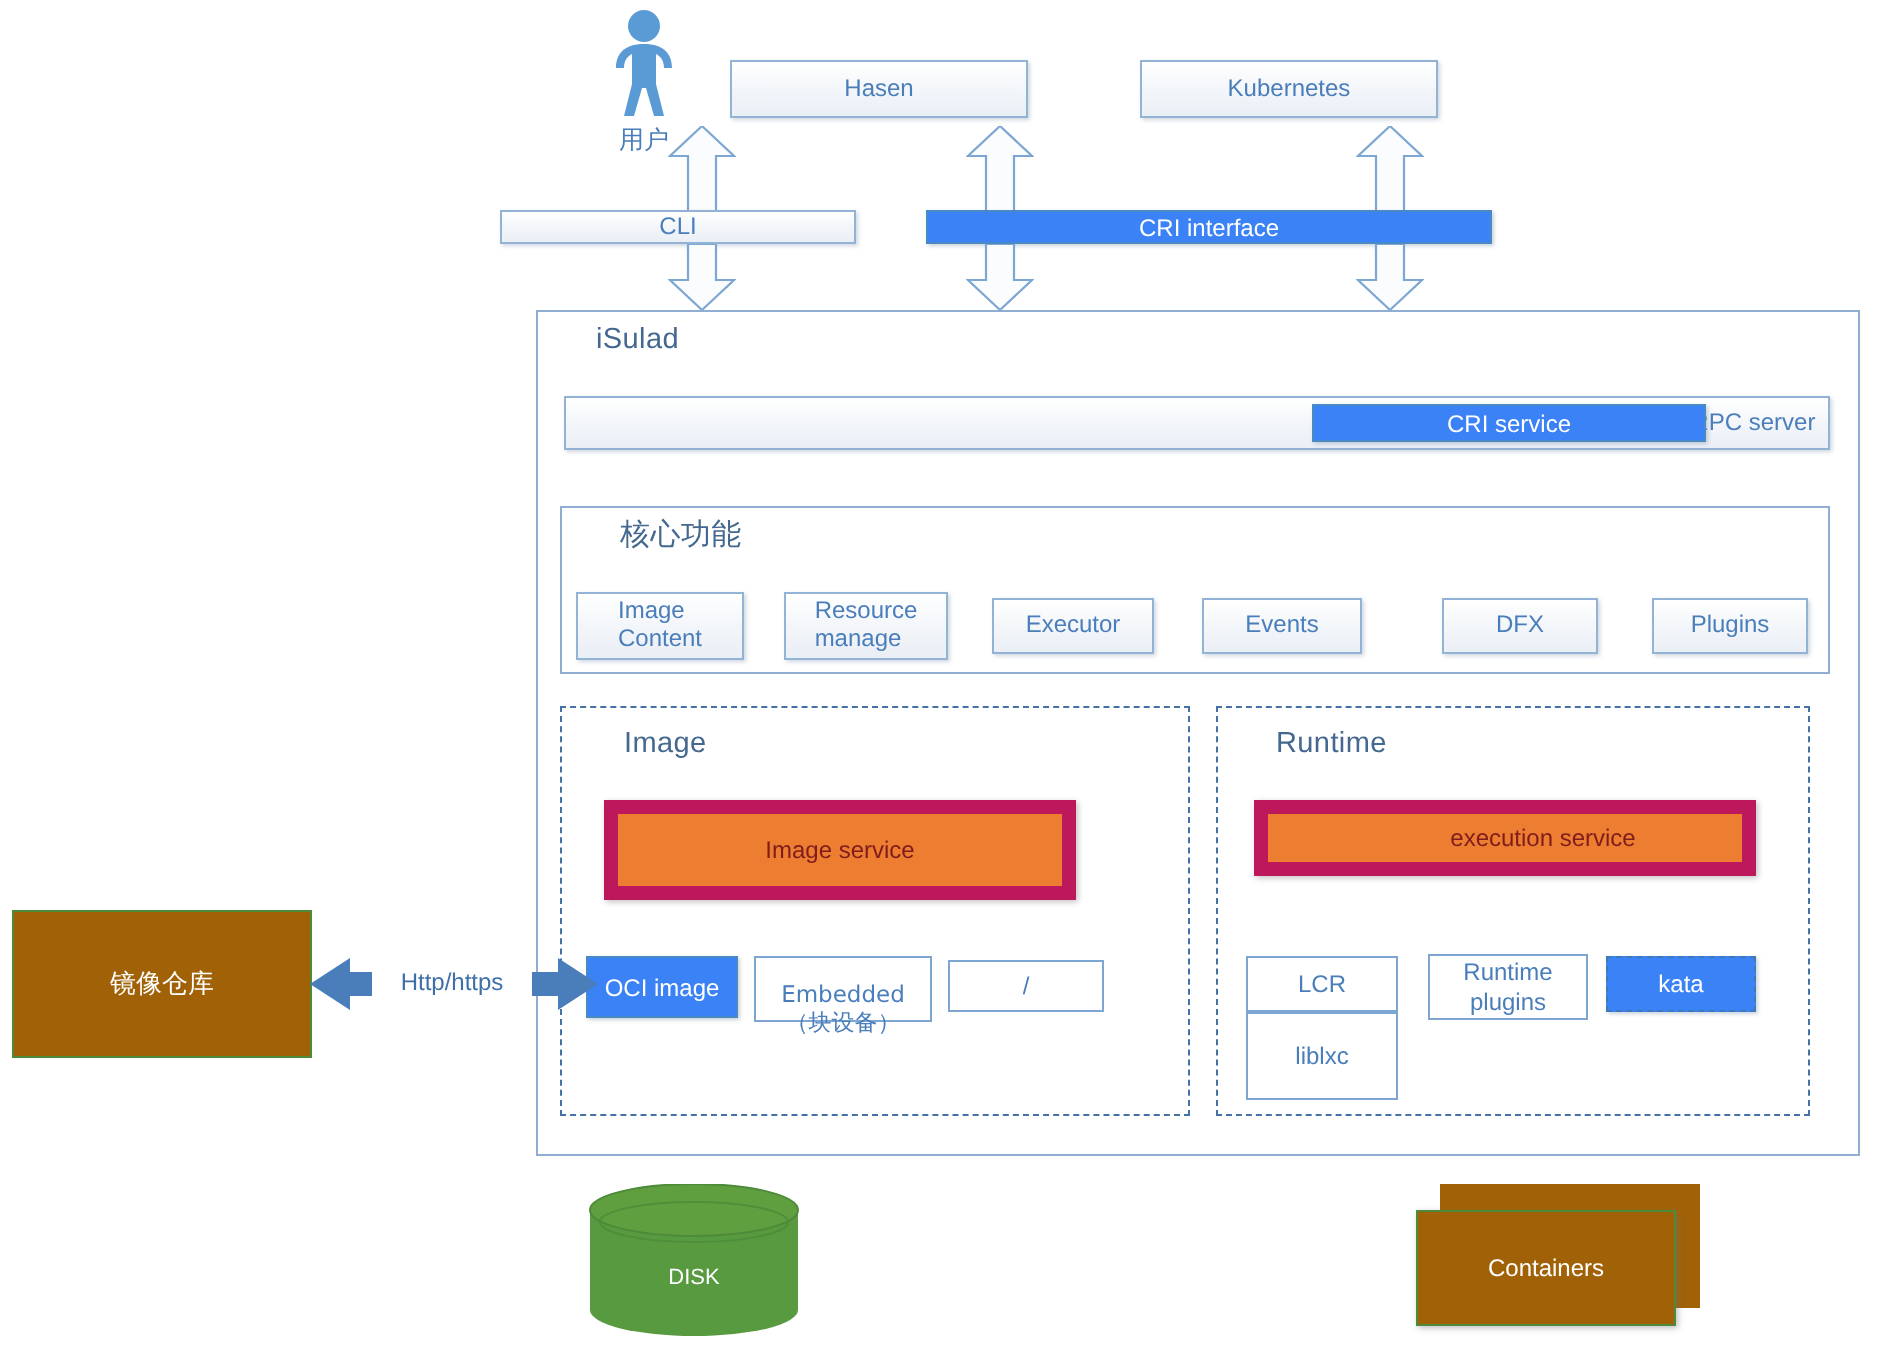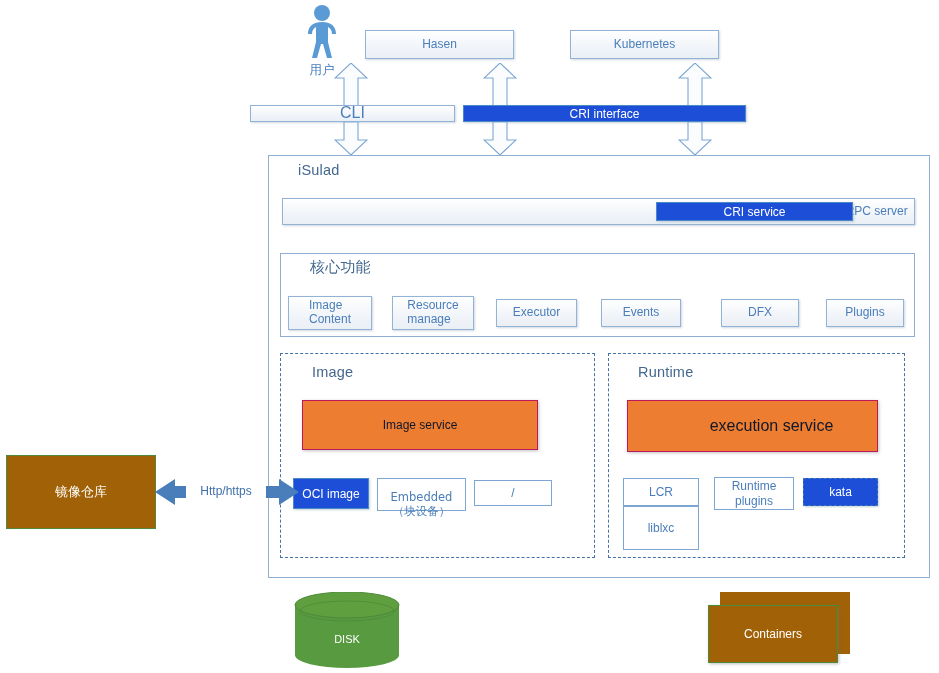--- a/index.html
+++ b/index.html
@@ -26,34 +26,34 @@
     color: #4a7ebb;
     display: flex;
     align-items: center;
     justify-content: center;
     text-align: left;
     font-size: 12px;
     line-height: 1.15;
     box-shadow: 1px 1px 2px rgba(120,140,165,0.35);
   }
   .bluebox {
-    background: #1d4ed8;
+    background: #3b82f6;
     border: 1px solid #4a8ac4;
     color: #ffffff;
     display: flex;
     align-items: center;
     justify-content: center;
     text-align: center;
     font-size: 12px;
     box-shadow: 1px 1px 2px rgba(120,140,165,0.4);
   }
   .orangebox {
     background: #ed7d31;
-    border: 1px solid #be185d;
-    color: #0f172a;
+    border: 7px solid #be185d;
+    color: #7f1d1d;
     display: flex;
     align-items: center;
     justify-content: center;
     text-align: center;
     font-size: 12px;
     box-shadow: 1px 1px 3px rgba(120,120,120,0.45);
   }
   .greenbox {
     background: #a16207;
     border: 1px solid #4d8a39;
@@ -126,21 +126,21 @@
     <svg width="34" height="44">
         <path d="M17 0 L33 15 L24 15 L24 44 L10 44 L10 15 L1 15 Z" fill="#fbfcfe" stroke="#7da7d2" stroke-width="1.1"></path>
       </svg>
   </div>
   <div class="v-arrow" style="left:678px; top:63px;">
     <svg width="34" height="44">
         <path d="M17 0 L33 15 L24 15 L24 44 L10 44 L10 15 L1 15 Z" fill="#fbfcfe" stroke="#7da7d2" stroke-width="1.1"></path>
       </svg>
   </div>
 
-  <div class="abs lightbox" style="left:250px; top:105px; width:205px; height:17px; font-size:16px;">
+  <div class="abs lightbox" style="left:250px; top:105px; width:178px; height:17px; font-size:12px;">
     <span>CLI</span>
   </div>
   <div class="abs bluebox" style="left:463px; top:105px; width:283px; height:17px; font-size:12px;">
     <span>CRI interface</span>
   </div>
 
   <div class="v-arrow" style="left:334px; top:122px;">
     <svg width="34" height="33">
         <path d="M10 0 L24 0 L24 18 L33 18 L17 33 L1 18 L10 18 Z" fill="#fbfcfe" stroke="#7da7d2" stroke-width="1.1"></path>
       </svg>
@@ -208,21 +208,21 @@
 （块设备）</span>
   </div>
   <div class="abs plainrect" style="left:474px; top:480px; width:78px; height:26px;">
     <span>/</span>
   </div>
 
   <div class="abs dashedbox" style="left:608px; top:353px; width:297px; height:205px;">
   </div>
   <div class="abs sect-title" style="left:618px; top:364px;">Runtime</div>
 
-  <div class="abs orangebox" style="left:627px; top:400px; width:251px; height:52px; font-size:16px;padding-left:38px;">
+  <div class="abs orangebox" style="left:627px; top:400px; width:251px; height:38px; font-size:12px;padding-left:38px;">
     <span>execution service</span>
   </div>
 
   <div class="abs plainrect" style="left:623px; top:478px; width:76px; height:28px;">
     <span>LCR</span>
   </div>
   <div class="abs plainrect" style="left:623px; top:506px; width:76px; height:44px;">
     <span>liblxc</span>
   </div>
   <div class="abs plainrect" style="left:714px; top:477px; width:80px; height:33px; line-height:1.25;">

